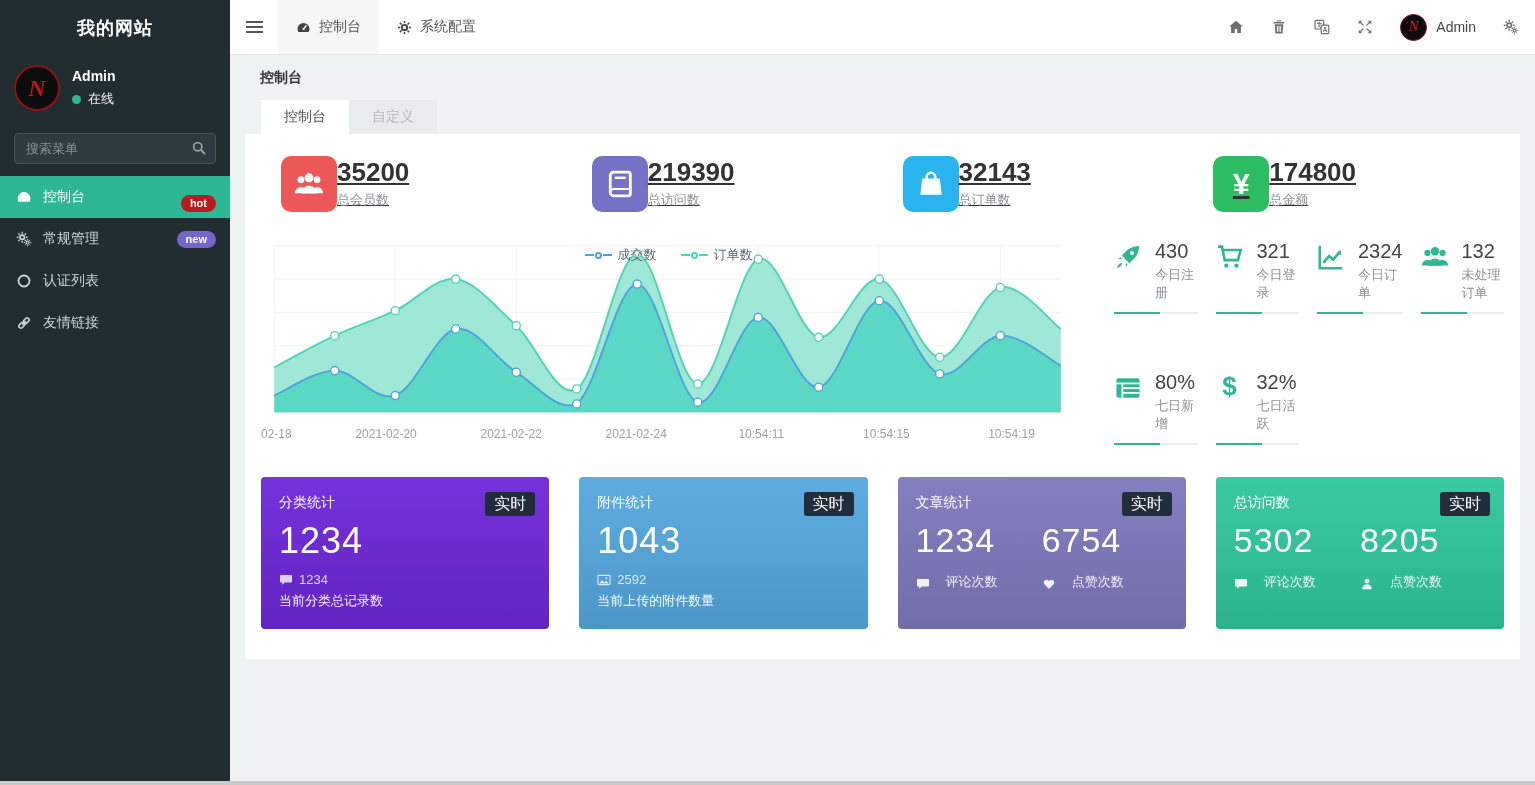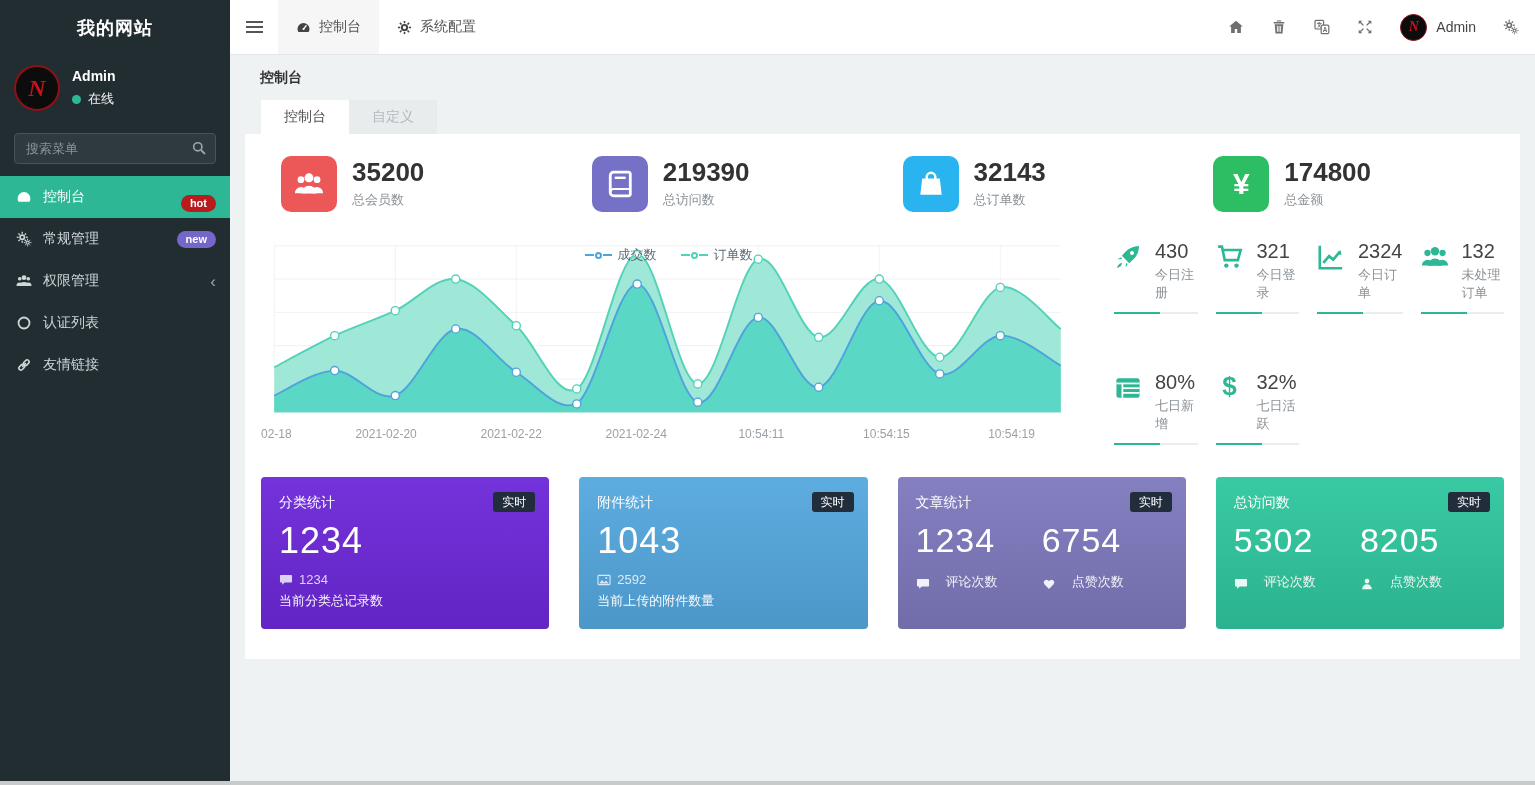--- a/index.html
+++ b/index.html
@@ -45,21 +45,21 @@
   .page-head { margin:14px 30px 0; }
   .page-title { font-size:14px; font-weight:bold; color:#333; }
   .page-sub { font-size:13px; color:#73797e; margin-top:7px; }
   .tabs-row { margin:13px 15px 0 31px; display:flex; }
   .tab { height:34px; display:flex; align-items:center; padding:0 23px; font-size:14px; cursor:pointer; }
   .tab.active { background:#fff; color:#555; }
   .tab.inactive { background:#e8eced; color:#b3bac0; }
   .panel { margin:0 15px; background:#fff; padding:22px 16px 30px; }
 
   .stats-row { display:flex; }
-  .stat { width:25%; display:flex; align-items:center; gap:15px; padding-left:20px; }
+  .stat { width:25%; display:flex; align-items:center; padding-left:20px;text-decoration:underline; }
   .stat-ic { width:56px; height:56px; border-radius:10px; color:#fff; display:flex; align-items:center; justify-content:center; flex:none; }
   .stat-ic .mi { width:30px; height:30px; }
   .stat-ic .glyph { font-size:30px; font-weight:bold; line-height:1; }
   .stat-val { font-size:26px; font-weight:bold; color:#333; line-height:1; }
   .stat-lab { font-size:13px; color:#8b9196; margin-top:6px; }
 
   .mid-row { display:flex; margin-top:28px; }
   .chart-col { width:815px; position:relative; }
   .legend { position:absolute; top:6px; left:0; width:100%; display:flex; justify-content:center; gap:24px; z-index:2; }
   .legend-item { display:flex; align-items:center; cursor:pointer; }
@@ -76,21 +76,21 @@
                background:linear-gradient(to right, var(--accent) 0 46px, #e9edee 46px 100%); }
   .qs .mi { width:28px; height:28px; color:var(--accent); margin-top:3px; flex:none; }
   .qs .glyph { font-size:26px; font-weight:bold; color:var(--accent); line-height:1; margin-top:2px; width:28px; text-align:center; flex:none; }
   .qs-val { font-size:20px; color:#444; line-height:1.1; }
   .qs-lab { font-size:13px; color:#8b9196; margin-top:4px; }
 
   .cards-row { display:flex; gap:30px; margin-top:32px; }
   .bcard { flex:1; height:152px; border-radius:4px; position:relative; padding:17px 18px; color:#fff; overflow:hidden; }
   .bcard::before { content:""; position:absolute; inset:0; background:linear-gradient(rgba(255,255,255,.05), rgba(0,0,0,.10)); pointer-events:none; }
   .bcard-title { font-size:14px; position:relative; }
-  .rt-badge { position:absolute; top:15px; right:14px; background:#222d3c; font-size:12px; padding:4px 9px; border-radius:3px; line-height:1; z-index:2; }
+  .rt-badge { position:absolute; top:15px; right:14px; background:#222d3c; font-size:16px; padding:4px 9px; border-radius:3px; line-height:1; z-index:2; }
   .bcard-val { font-size:36px; margin-top:11px; line-height:1; position:relative; letter-spacing:1px; }
   .bcard-sub { display:flex; align-items:center; gap:6px; margin-top:13px; font-size:13px; color:rgba(255,255,255,.78); position:relative; }
   .bcard-sub .mi { width:14px; height:14px; }
   .bcard-desc { font-size:13px; margin-top:5px; position:relative; color:rgba(255,255,255,.95); }
   .metrics { display:flex; margin-top:11px; position:relative; }
   .metric { width:145px; }
   .metric-val { font-size:34px; line-height:1; letter-spacing:1px; }
   .metric-lab { display:flex; align-items:flex-end; gap:16px; font-size:13px; margin-top:16px; color:rgba(255,255,255,.9); }
   .metric-lab .mi { width:14px; height:14px; }
 
@@ -161,34 +161,20 @@
                 <line x1="3.1" y1="3.1" x2="4.8" y2="4.8"></line>
                 <line x1="11.2" y1="11.2" x2="12.9" y2="12.9"></line>
                 <line x1="3.1" y1="12.9" x2="4.8" y2="11.2"></line>
                 <line x1="11.2" y1="4.8" x2="12.9" y2="3.1"></line>
               </g>
             </g>
           </svg>
         </span>
       <span>常规管理</span>
       <span class="badge" style="background: rgb(117, 102, 201);">new</span>
-    </div>
-    <div class="m-item">
-      <span class="mi">
-          <svg viewBox="0 0 16 16" fill="currentColor">
-            <circle cx="3.7" cy="5.7" r="1.8"></circle>
-            <circle cx="12.3" cy="5.7" r="1.8"></circle>
-            <path d="M.5 12.9a3.3 3.3 0 0 1 6.6 0z"></path>
-            <path d="M8.9 12.9a3.3 3.3 0 0 1 6.6 0z"></path>
-            <circle cx="8" cy="4.7" r="2.4"></circle>
-            <path d="M3.9 13a4.1 4.1 0 0 1 8.2 0z"></path>
-          </svg>
-        </span>
-      <span>权限管理</span>
-      <span class="chev">‹</span>
     </div>
     <div class="m-item">
       <span class="mi">
           <svg viewBox="0 0 16 16" fill="none" stroke="currentColor">
             <circle cx="8" cy="8" r="5.5" stroke-width="1.8"></circle>
           </svg>
         </span>
       <span>认证列表</span>
     </div>
     <div class="m-item">

